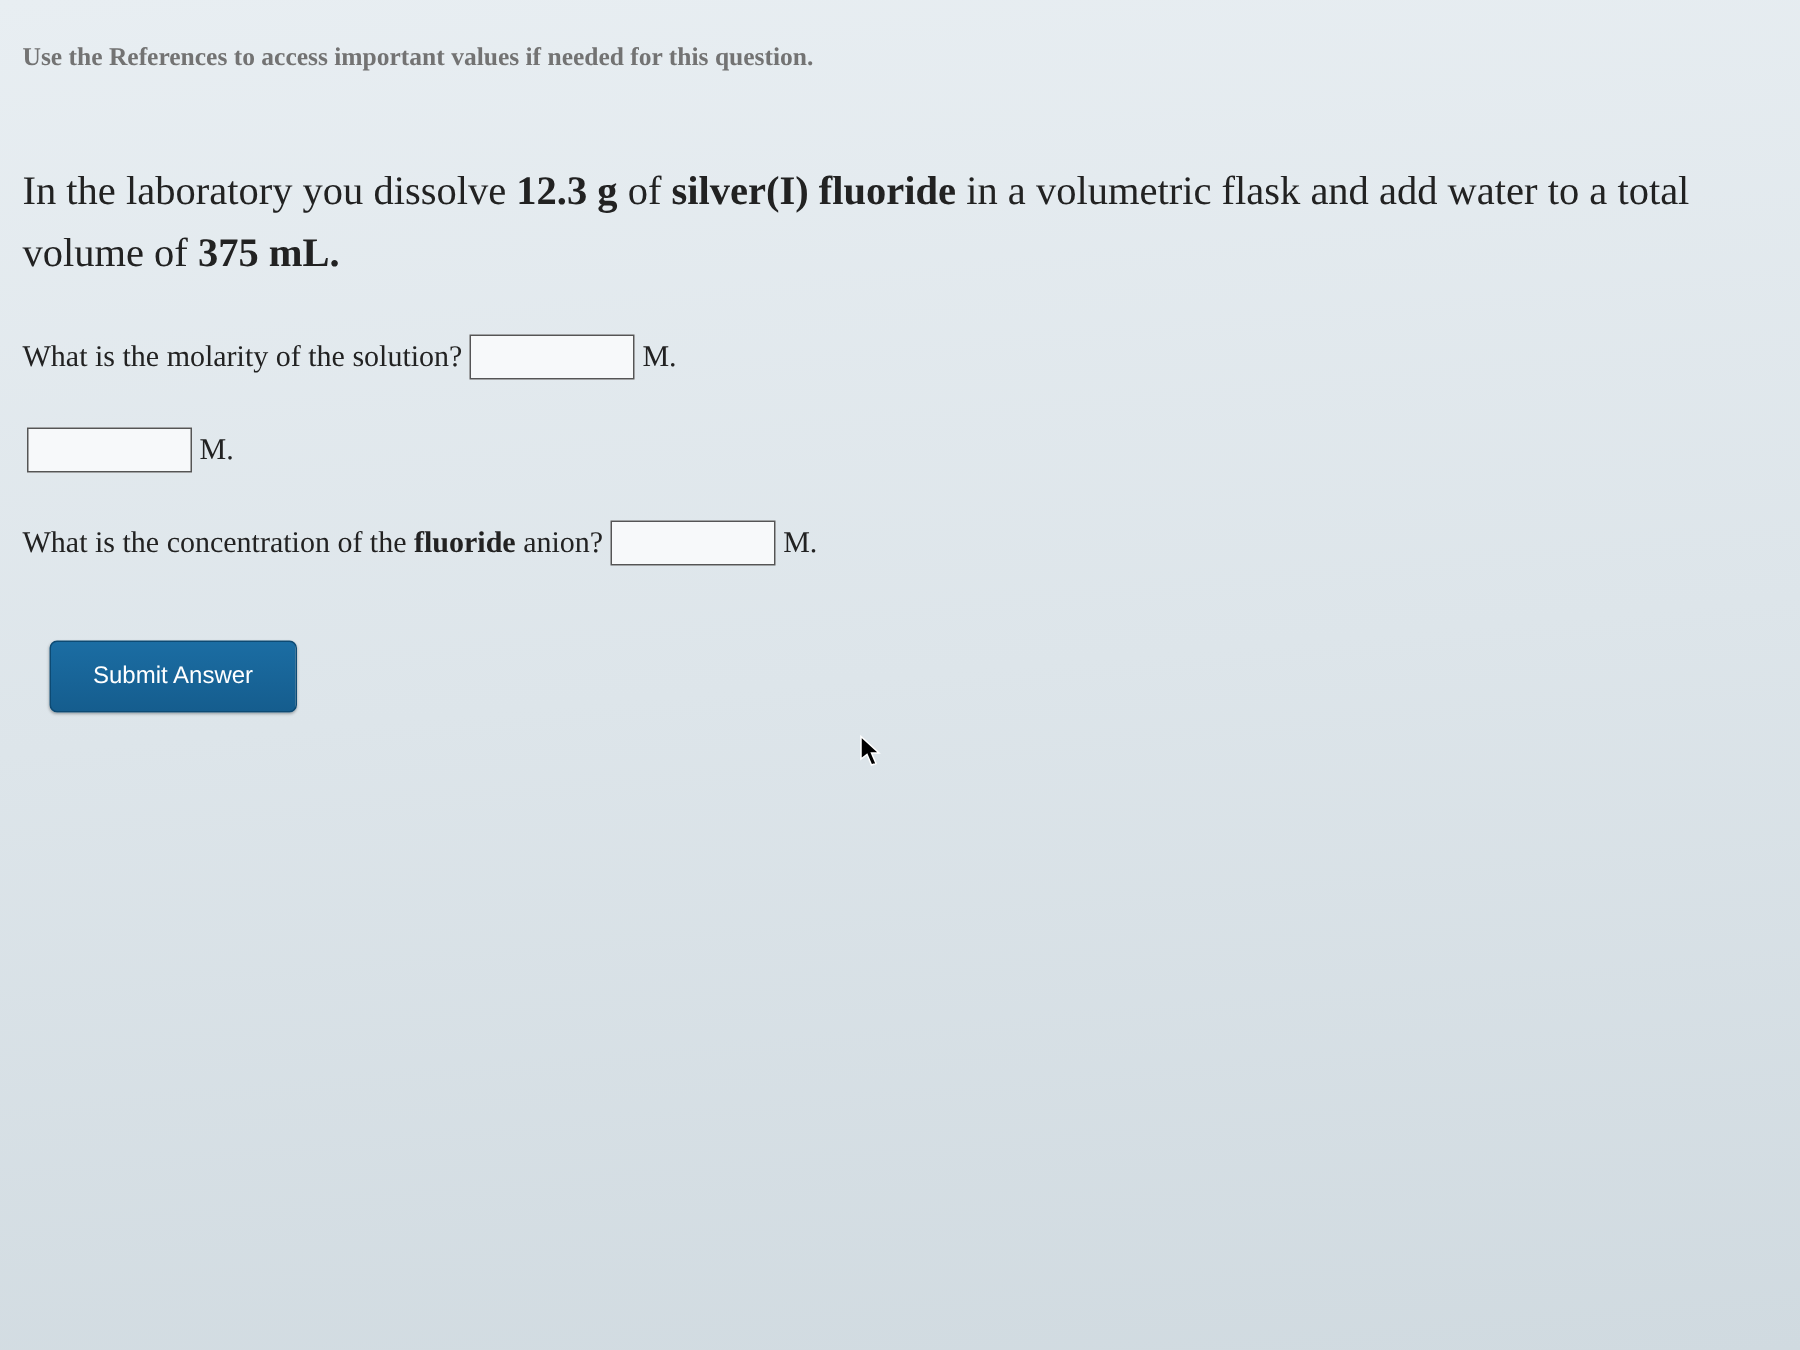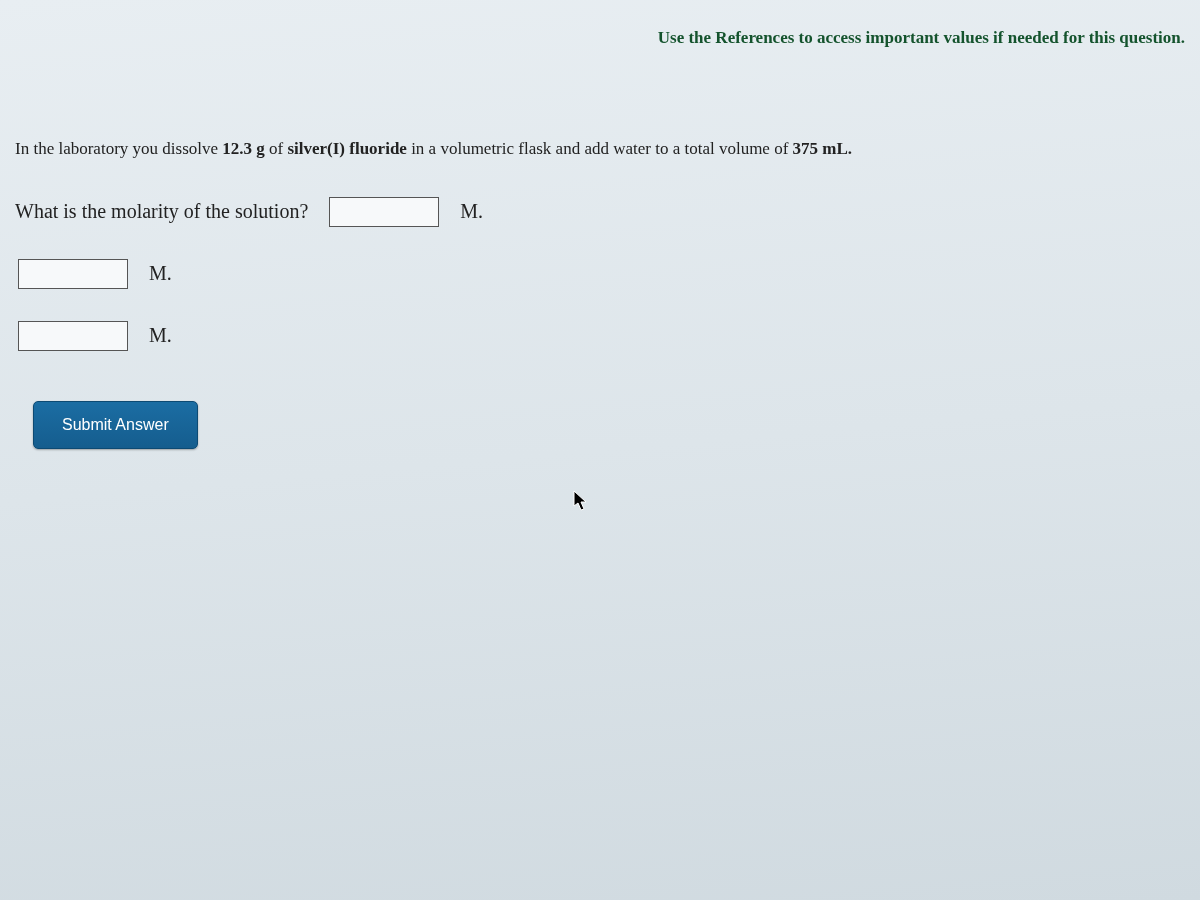--- a/index.html
+++ b/index.html
@@ -12,38 +12,38 @@
       height: 900px;
       background: linear-gradient(175deg, #e8eef2 0%, #dde5ea 50%, #d0dae0 100%);
       font-family: Georgia, 'Times New Roman', serif;
       font-size: 20px;
       color: #222;
       padding: 20px 15px;
       position: relative;
       overflow: hidden;
     }
     .reference-text {
-      text-align: right;
+      text-align: left;
       font-weight: bold;
       font-size: 17px;
       margin-top: 8px;
-      margin-bottom: 88px;
-      color: #14532d;
+      margin-bottom: 59px;
+      color: #737373;
     }
     .problem-text {
       margin-bottom: 35px;
       line-height: 1.5;
-      font-size: 17px;
+      font-size: 27px;
     }
     .question-row {
       display: flex;
       align-items: center;
       margin-bottom: 32px;
       font-size: 20px;
-      gap: 18px;
+      gap: 2px;
     }
     .question-label {
       white-space: nowrap;
     }
     .answer-input {
       width: 110px;
       height: 30px;
       border: 1px solid #555;
       background: #f7f9fa;
       font-size: 16px;
@@ -101,20 +101,23 @@
   <input type="text" class="answer-input" style="">
   <span class="unit">M.</span>
 </div>
 
 <div class="question-row">
   <input type="text" class="answer-input" style="">
   <span class="unit">M.</span>
 </div>
 
 <div class="question-row">
+  <span class="question-label">
+    <span>What is the concentration of the </span><span class="bold">fluoride</span><span> anion?</span>
+  </span>
   <input type="text" class="answer-input" style="">
   <span class="unit">M.</span>
 </div>
 
 <div class="submit-row">
   <button class="submit-btn">Submit Answer</button>
 </div>
 
 <svg class="cursor-icon" viewBox="0 0 16 22">
   <path d="M 1 1 L 1 16 L 5 13 L 8 20 L 11 19 L 8 12 L 13 12 Z" fill="#000" stroke="#fff" stroke-width="1"></path>

